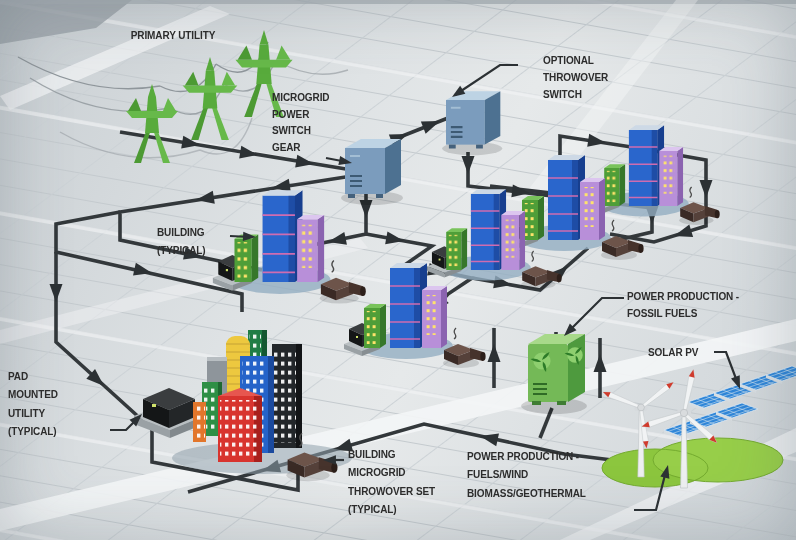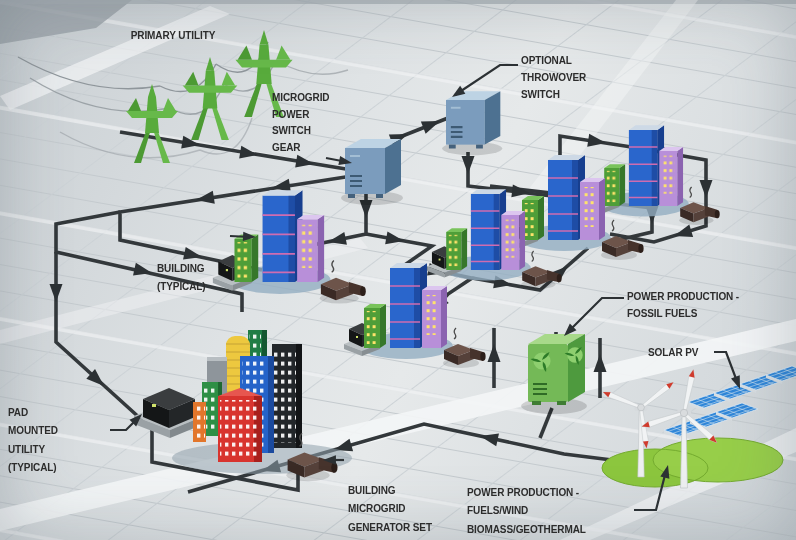--- a/index.html
+++ b/index.html
@@ -8,21 +8,21 @@
     background:linear-gradient(115deg,#c8ced2 0%,#dfe3e5 38%,#e6e9ea 55%,#cdd3d7 100%);
     font-family:"Liberation Sans",sans-serif;
   }
   .stage::after{content:"";position:absolute;inset:0;pointer-events:none;
     box-shadow:inset 0 0 70px rgba(70,82,92,.28);}
   svg.art{position:absolute;left:0;top:0;}
   .lbl{position:absolute;font-weight:bold;font-size:10px;line-height:17px;
     color:#2c2c2c;letter-spacing:-.1px;white-space:nowrap;z-index:5;}
   .lbl.center{text-align:center;}
   .lbl.tight{line-height:16.5px;}
-  .lbl.wide{line-height:18.4px;margin-top:36px;}
+  .lbl.wide{line-height:18.4px;}
 </style>
 </head>
 <body>
 
 <div class="stage">
 
 <svg class="art" width="796" height="540" viewBox="0 0 796 540">
   <defs>
     <pattern id="gA" width="140" height="26" patternUnits="userSpaceOnUse" patternTransform="rotate(10)">
       <path d="M0 .5 H140" stroke="#c4cace" stroke-width="1"></path>
@@ -358,21 +358,21 @@
   <div>PRIMARY UTILITY</div>
 </div>
 
 <div class="lbl tight" style="left:272px;top:90px">
   <div>MICROGRID</div>
   <div>POWER</div>
   <div>SWITCH</div>
   <div>GEAR</div>
 </div>
 
-<div class="lbl" style="left:521px;top:52px">
+<div class="lbl" style="left:543px;top:52px">
   <div>OPTIONAL</div>
   <div>THROWOVER</div>
   <div>SWITCH</div>
 </div>
 
 <div class="lbl wide" style="left:157px;top:224px">
   <div>BUILDING</div>
   <div>(TYPICAL)</div>
 </div>
 
@@ -388,21 +388,21 @@
 <div class="lbl wide" style="left:8px;top:368px">
   <div>PAD</div>
   <div>MOUNTED</div>
   <div>UTILITY</div>
   <div>(TYPICAL)</div>
 </div>
 
 <div class="lbl wide" style="left:348px;top:446px">
   <div>BUILDING</div>
   <div>MICROGRID</div>
-  <div>GENERATOR SET</div>
+  <div>THROWOVER SET</div>
   <div>(TYPICAL)</div>
 </div>
 
 <div class="lbl wide" style="left:467px;top:448px">
   <div>POWER PRODUCTION -</div>
   <div>FUELS/WIND</div>
   <div>BIOMASS/GEOTHERMAL</div>
 </div>
 
 </div>

